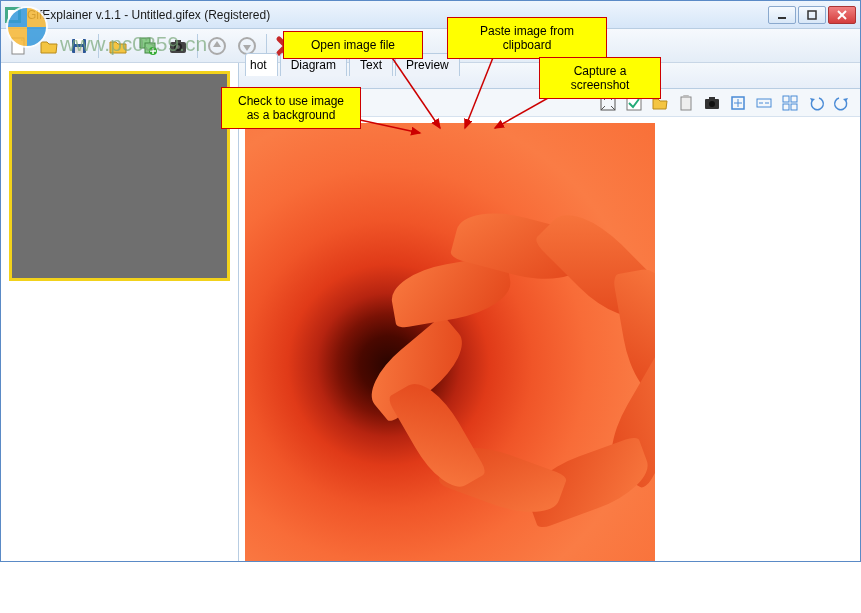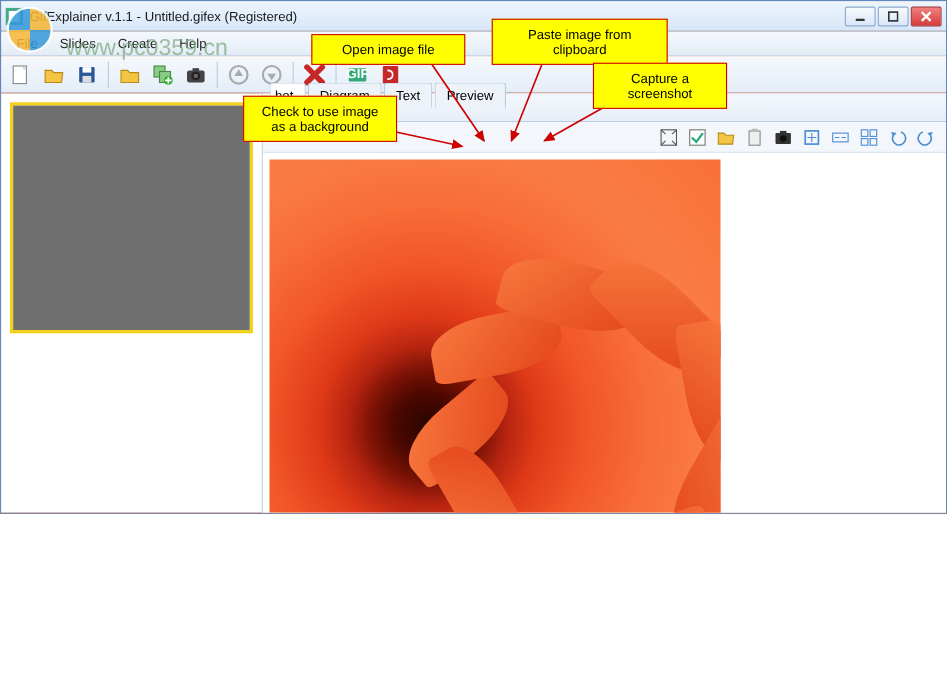--- a/index.html
+++ b/index.html
@@ -1,18 +1,18 @@
 <!DOCTYPE html>
 <html><head>
 <meta charset="utf-8">
 <style>
 * { margin: 0; padding: 0; box-sizing: border-box; font-family: "Segoe UI", Tahoma, sans-serif; font-size: 12px; }
 body { width: 861px; height: 613px; overflow: hidden; position: relative; background: #fff; }
 
-.window { width: 861px; height: 467px; border: 1px solid #5a8ac6; display: flex; flex-direction: column; background: #c2410c; }
+.window { width: 861px; height: 562px; border: 1px solid #5a8ac6; display: flex; flex-direction: column; background: #d946ef; }
 
 .titlebar { height: 28px; background: linear-gradient(#eef5fd, #d6e6f8); display: flex; align-items: center; padding: 0 4px; border-bottom: 1px solid #b8cde2; }
 .titlebar .app-icon { width: 16px; height: 16px; margin-right: 6px; }
 .titlebar .title { flex: 1; color: #1a1a1a; }
 .winbtns { display: flex; gap: 2px; }
 .winbtn { width: 28px; height: 18px; border: 1px solid #8aa9ce; background: linear-gradient(#f6fafe,#d8e7f7); display: flex; align-items: center; justify-content: center; border-radius: 2px; cursor: pointer; }
 .winbtn.close { background: linear-gradient(#f08080,#d43c3c); border-color: #a33; }
 .winbtn svg { display: block; }
 
 .menubar { height: 22px; background: linear-gradient(#f4f8fc,#e3ecf6); display: flex; align-items: center; padding: 0 4px; border-bottom: 1px solid #c8d6e6; }
@@ -76,26 +76,20 @@
         </div>
       <div class="winbtn close">
           <svg width="10" height="10">
             <line x1="1" y1="1" x2="9" y2="9" stroke="#fff" stroke-width="2"></line>
             <line x1="9" y1="1" x2="1" y2="9" stroke="#fff" stroke-width="2"></line>
           </svg>
         </div>
     </div>
   </div>
 
-  <div class="menubar">
-    <div class="menu">File</div>
-    <div class="menu">Slides</div>
-    <div class="menu">Create</div>
-    <div class="menu">Help</div>
-  </div>
 
   <div class="toolbar">
     <div class="tbtn">
         <svg width="20" height="20">
           <rect x="3" y="2" width="12" height="16" fill="#fff" stroke="#888"></rect>
           <path d="M12 2 L15 5 L12 5 Z" fill="#ccc"></path>
         </svg>
       </div>
     <div class="tbtn">
         <svg width="20" height="20">

